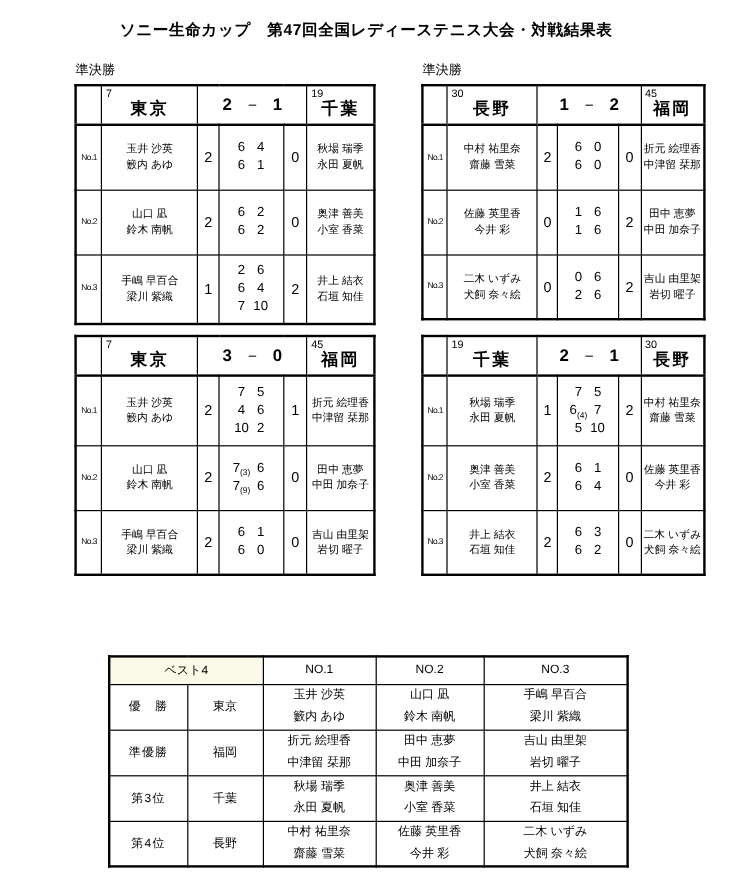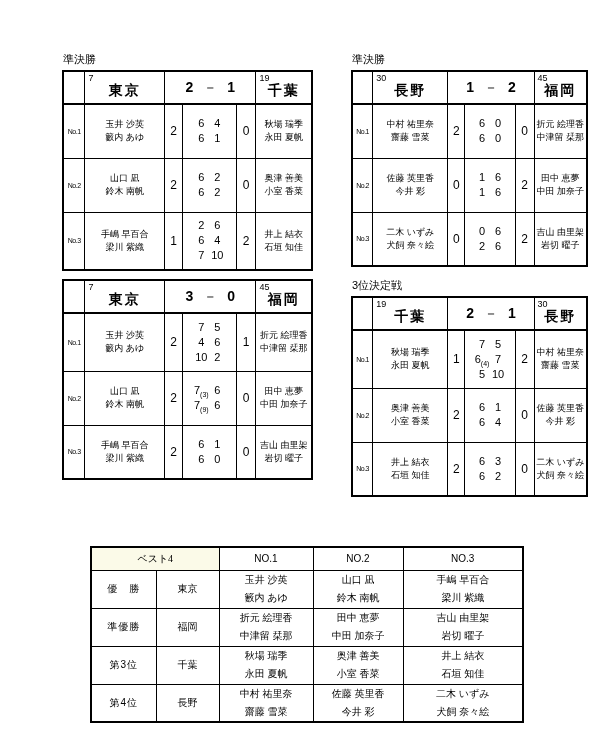--- a/index.html
+++ b/index.html
@@ -32,28 +32,29 @@
   .pair{font-size:9px;line-height:13px;white-space:nowrap;}
   .won{font-size:12px;}
   .sets .set-line{display:flex;justify-content:center;line-height:15px;font-size:11px;}
   .sn{display:inline-block;min-width:16px;text-align:center;}
   sub{font-size:7px;vertical-align:-3px;line-height:1;}
 
   .summary{position:absolute;left:90px;top:546px;}
   .summary-table{width:432px;border:2px solid #000;background:#fff;}
   .summary-table td{border:1px solid #000;padding:0;text-align:center;vertical-align:middle;font-size:10px;}
   .summary-table tr.shdr{height:23px;}
-  .best4{background:#fbfae8;font-family:Liberation Serif, serif;}
+  .best4{background:#fbfae8;}
   .spair{line-height:18px;}
   .rank{letter-spacing:1px;}
 </style>
 </head>
 <body>
 
 <div class="page">
+  <div class="title">ソニー生命カップ　第47回全国レディーステニス大会・対戦結果表</div>
 
   <div class="match-block pos-tl">
     <div class="match-label">準決勝</div>
     <table class="match-table">
         <colgroup>
           <col style="width:8.8%">
           <col style="width:32%">
           <col style="width:7.2%">
           <col style="width:21.5%">
           <col style="width:8%">
@@ -286,21 +287,20 @@
               </div>
             </td>
             <td class="won">0</td>
             <td class="pair">吉山 由里架<br>岩切 曜子</td>
           </tr>
         </tbody>
       </table>
   </div>
 
   <div class="match-block pos-br">
-    <div class="match-label">3位決定戦</div>
     <table class="match-table">
         <colgroup>
           <col style="width:8.8%">
           <col style="width:32%">
           <col style="width:7.2%">
           <col style="width:21.5%">
           <col style="width:8%">
           <col style="width:22.5%">
         </colgroup>
         <tbody>

